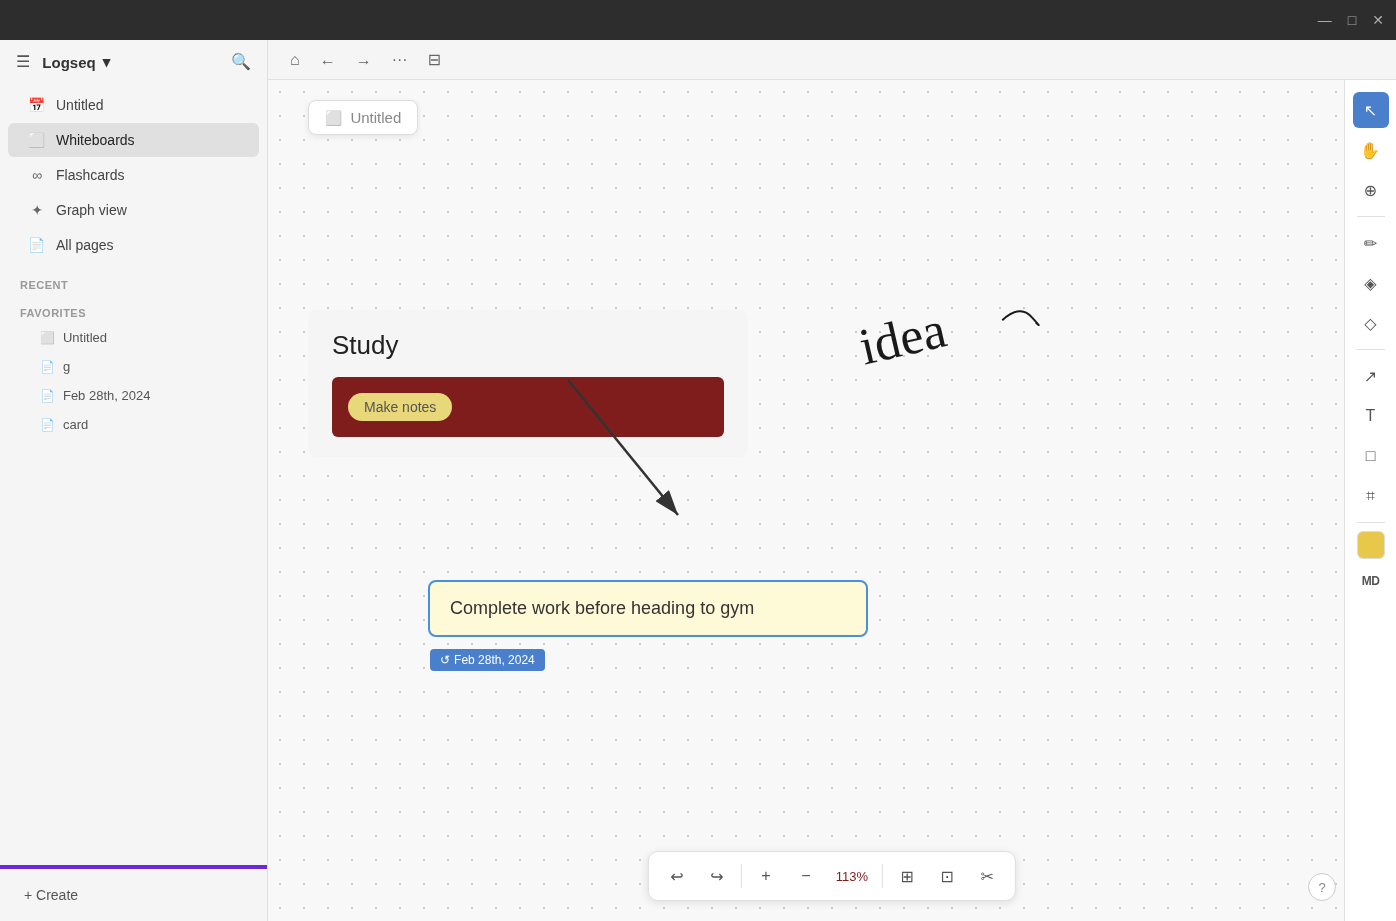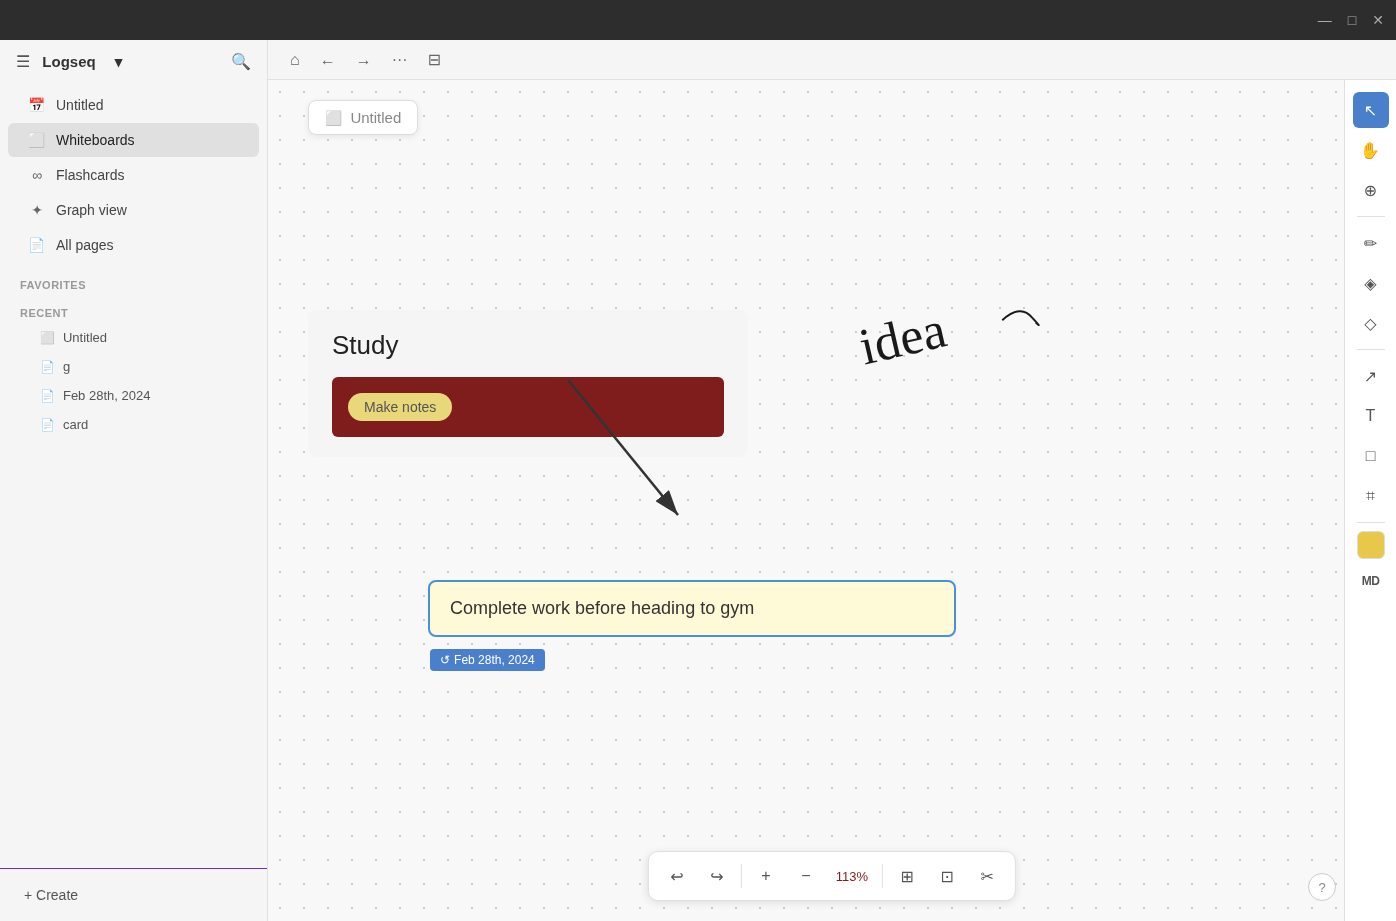--- a/index.html
+++ b/index.html
@@ -55,22 +55,22 @@
       padding: 12px 16px;
       gap: 12px;
     }
     .sidebar-top-icon {
       color: #555;
       font-size: 16px;
       cursor: pointer;
     }
     .logseq-brand {
       display: flex;
-      align-items: center;
-      gap: 19px;
+      align-items: flex-end;
+      gap: 7px;
       cursor: pointer;
       flex: 1;
     }
     .logseq-brand span {
       font-size: 15px;
       font-weight: 600;
       color: #333;
     }
     .brand-chevron { color: #666; font-size: 11px; }
 
@@ -115,21 +115,21 @@
       color: #555;
       font-size: 13px;
       border-radius: 4px;
       margin: 1px 8px;
     }
     .sidebar-sub-icon { font-size: 12px; color: #888; }
 
     .sidebar-footer {
       margin-top: auto;
       padding: 12px 16px;
-      border-top: 1px solid #6d28d9;
+      border-top: 4px solid #6d28d9;
     }
     .create-btn {
       display: flex;
       align-items: center;
       gap: 6px;
       color: #555;
       font-size: 14px;
       cursor: pointer;
       padding: 6px 8px;
       border-radius: 4px;
@@ -418,22 +418,22 @@
       <div class="sidebar-item">
         <span class="sidebar-item-icon">✦</span>
         <span>Graph view</span>
       </div>
       <div class="sidebar-item">
         <span class="sidebar-item-icon">📄</span>
         <span>All pages</span>
       </div>
     </div>
 
+    <div class="sidebar-section-label">RECENT</div>
     <div class="sidebar-section-label">FAVORITES</div>
-    <div class="sidebar-section-label">RECENT</div>
 
     <div class="sidebar-sub-item">
       <span class="sidebar-sub-icon">⬜</span>
       <span>Untitled</span>
     </div>
     <div class="sidebar-sub-item">
       <span class="sidebar-sub-icon">📄</span>
       <span>g</span>
     </div>
     <div class="sidebar-sub-item">
@@ -486,21 +486,21 @@
       </svg>
 
       <div class="idea-text">
         <svg width="200" height="90" viewBox="0 0 200 90">
           <text x="10" y="65" font-family="'Segoe Script', cursive" font-size="52" fill="#1a1a1a" transform="rotate(-8, 100, 45)">idea</text>
 
           <path d="M 155 45 Q 175 30 185 45 Q 195 58 188 50" stroke="#1a1a1a" stroke-width="2" fill="none"></path>
         </svg>
       </div>
 
-      <div class="task-card" style="position:absolute; top:500px; left:160px; width:528px;">
+      <div class="task-card" style="position:absolute; top:500px; left:160px; width:440px;">
         <div class="task-card-text">Complete work before heading to gym</div>
         <div class="task-date-badge">
           <span>↺</span>
           <span>Feb 28th, 2024</span>
         </div>
       </div>
 
       <div class="right-toolbar">
         <div class="rt-btn active">↖</div>
         <div class="rt-btn">✋</div>

